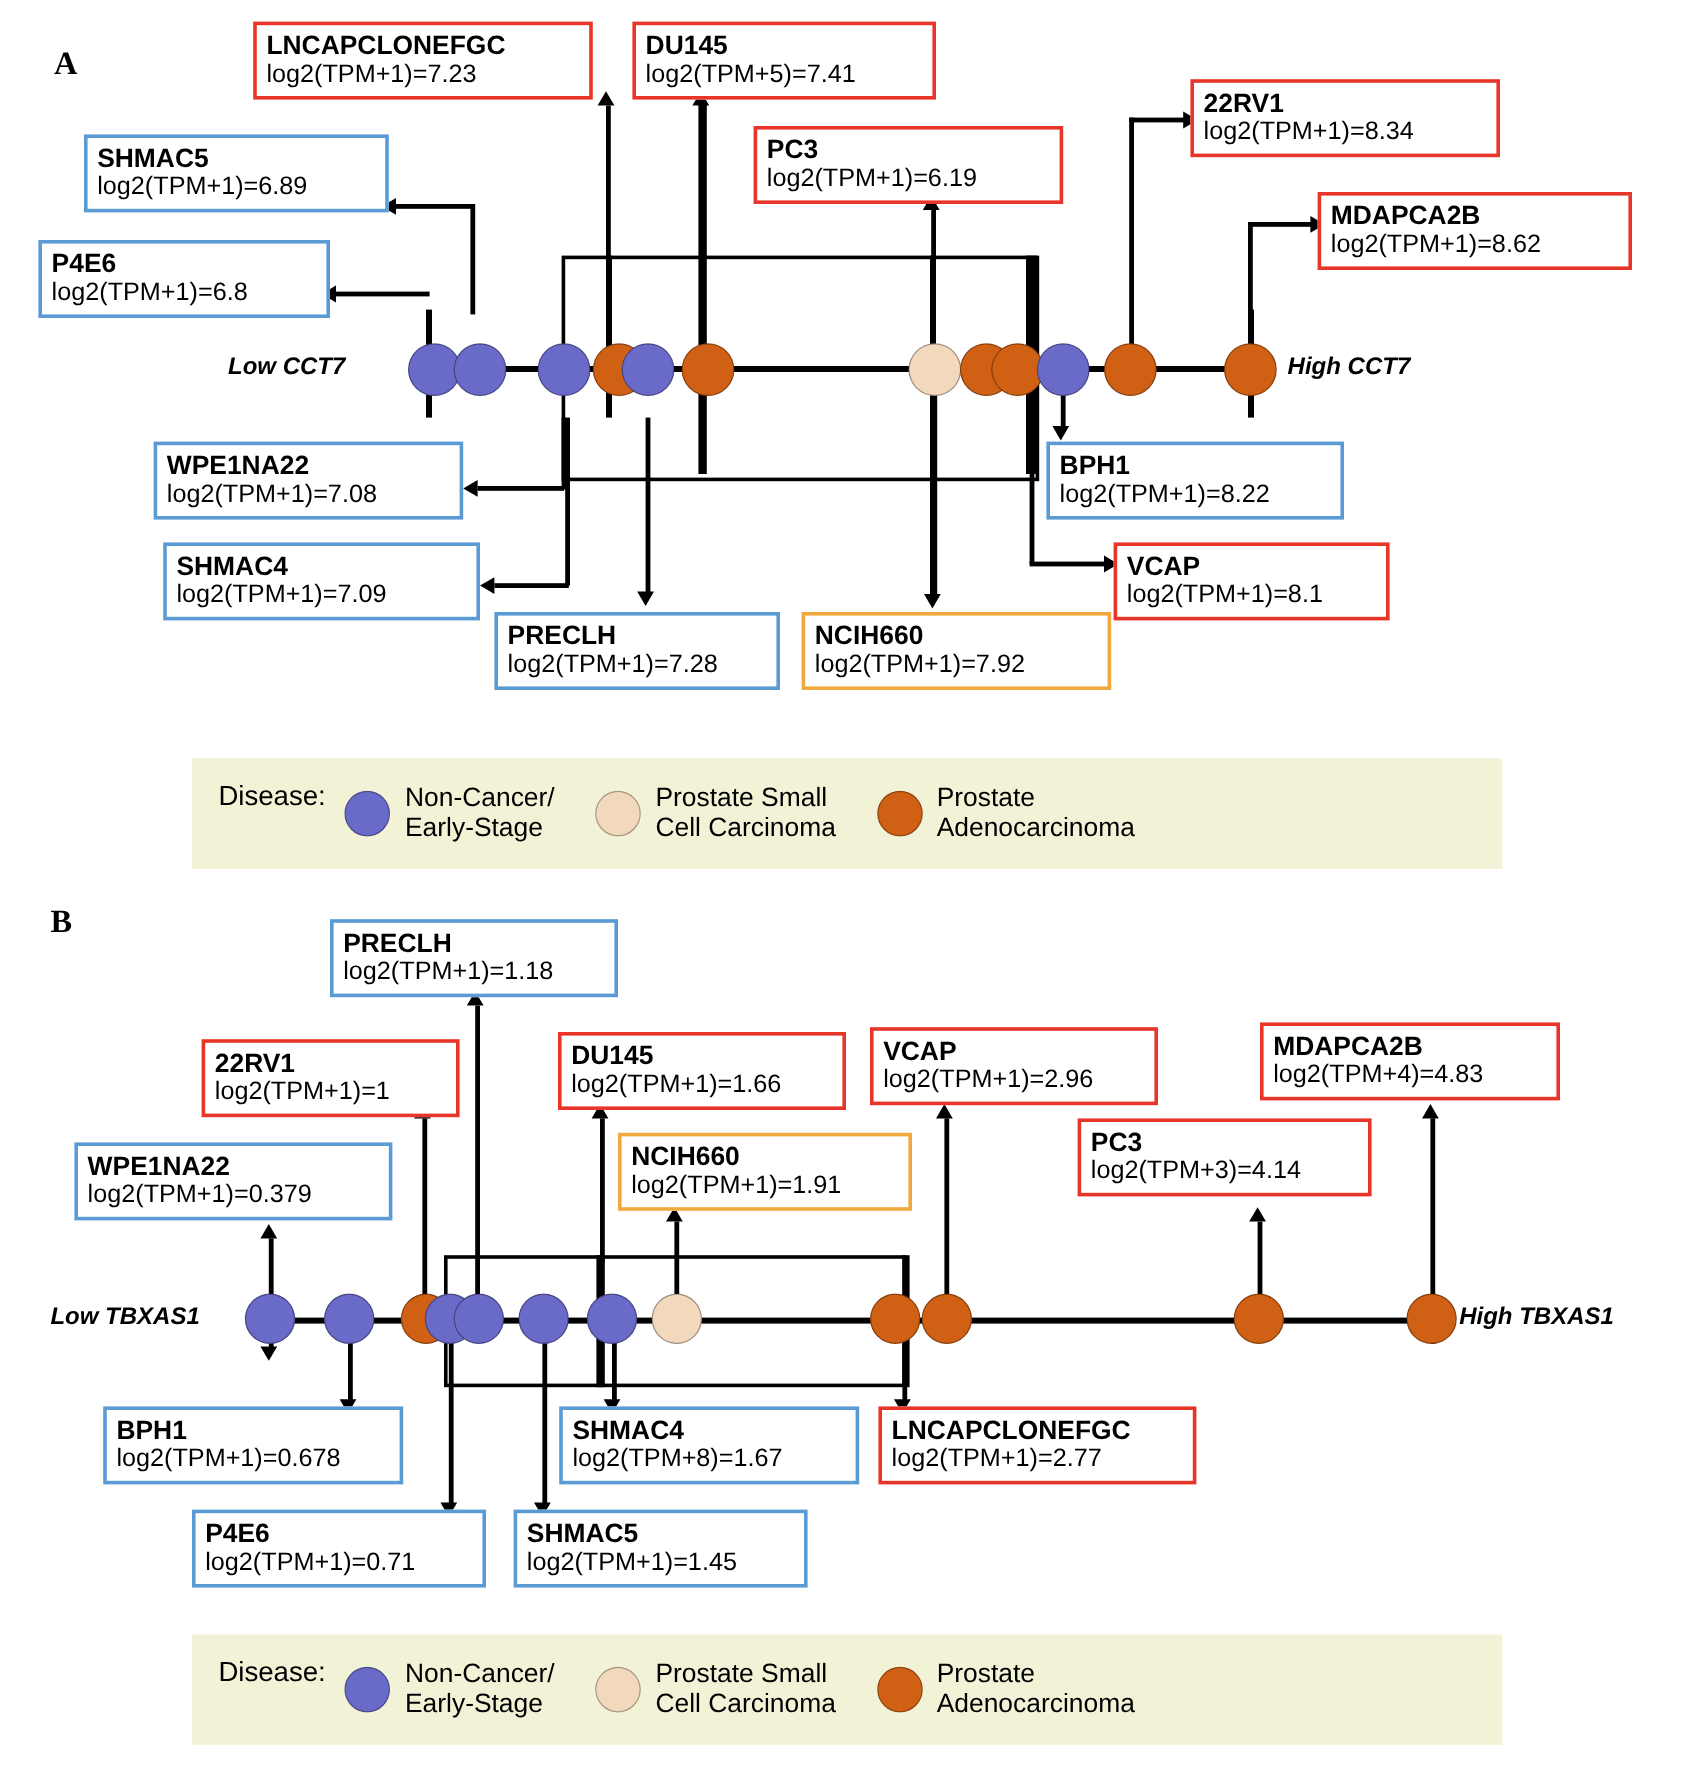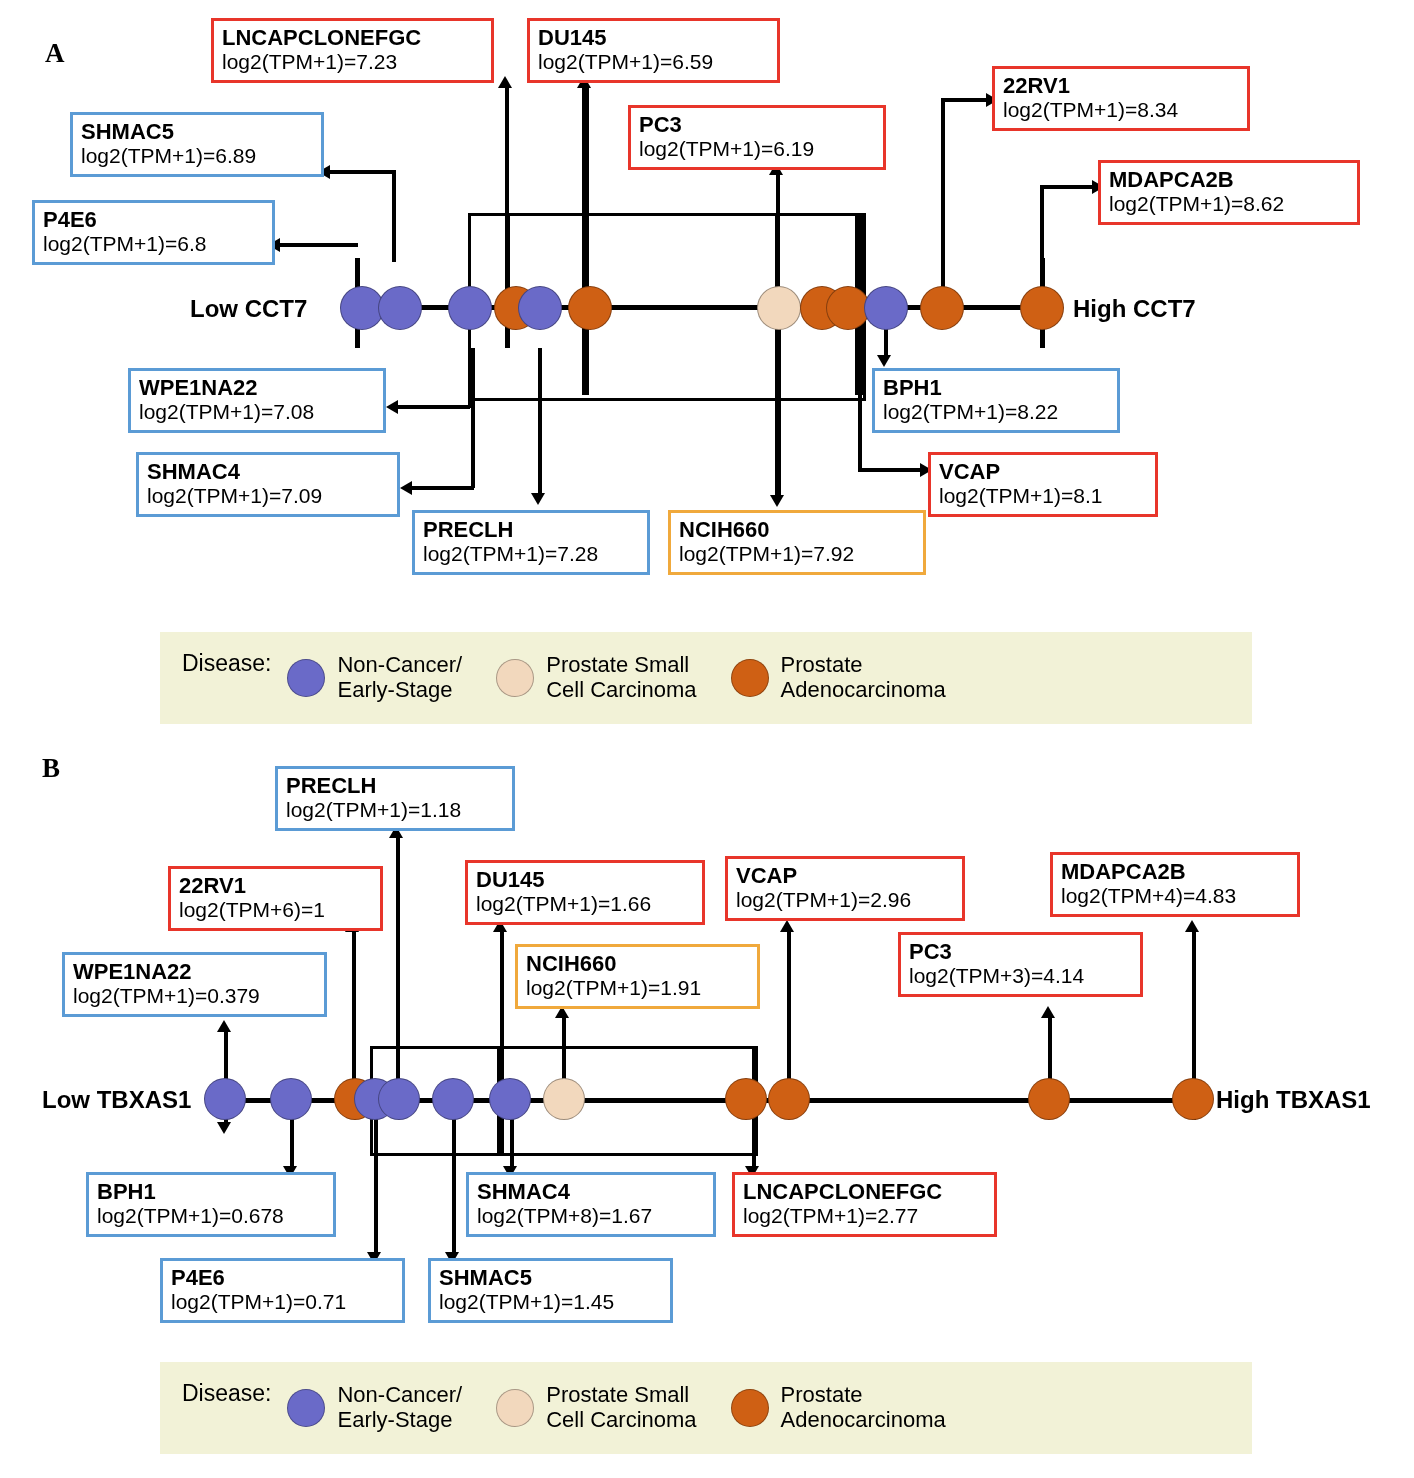--- a/index.html
+++ b/index.html
@@ -39,22 +39,23 @@
     font-size: 21px;
     display: block;
     white-space: nowrap;
   }
   .box.blue { border-color: #5b9bd5; }
   .box.red { border-color: #e8352a; }
   .box.orange { border-color: #f0a93c; }
 
   .axis-label {
     position: absolute;
+    font-style: italic;
     font-weight: bold;
-    font-size: 24px;
+    font-size: 20px;
     white-space: nowrap;
   }
   .dot {
     position: absolute;
     border-radius: 50%;
     box-sizing: border-box;
     border: 1px solid rgba(0,0,0,0.35);
   }
   .line {
     position: absolute;
@@ -198,21 +199,21 @@
 <div class="axis-label" style="left:190px; top:295px;">Low CCT7</div>
 <div class="axis-label" style="left:1073px; top:295px;">High CCT7</div>
 
 <div class="box red" style="left:211px; top:18px; width:283px;">
   <span class="name">LNCAPCLONEFGC</span>
   <span class="val">log2(TPM+1)=7.23</span>
 </div>
 
 <div class="box red" style="left:527px; top:18px; width:253px;">
   <span class="name">DU145</span>
-  <span class="val">log2(TPM+1)=6.59</span>
+  <span class="val">log2(TPM+5)=7.41</span>
 </div>
 
 <div class="box red" style="left:628px; top:105px; width:258px;">
   <span class="name">PC3</span>
   <span class="val">log2(TPM+1)=6.19</span>
 </div>
 
 <div class="box red" style="left:992px; top:66px; width:258px;">
   <span class="name">22RV1</span>
   <span class="val">log2(TPM+1)=8.34</span>
@@ -351,21 +352,21 @@
 <div class="axis-label" style="left:42px; top:1086px;">Low TBXAS1</div>
 <div class="axis-label" style="left:1216px; top:1086px;">High TBXAS1</div>
 
 <div class="box blue" style="left:275px; top:766px; width:240px;">
   <span class="name">PRECLH</span>
   <span class="val">log2(TPM+1)=1.18</span>
 </div>
 
 <div class="box red" style="left:168px; top:866px; width:215px;">
   <span class="name">22RV1</span>
-  <span class="val">log2(TPM+6)=1</span>
+  <span class="val">log2(TPM+1)=1</span>
 </div>
 
 <div class="box red" style="left:465px; top:860px; width:240px;">
   <span class="name">DU145</span>
   <span class="val">log2(TPM+1)=1.66</span>
 </div>
 
 <div class="box red" style="left:725px; top:856px; width:240px;">
   <span class="name">VCAP</span>
   <span class="val">log2(TPM+1)=2.96</span>

